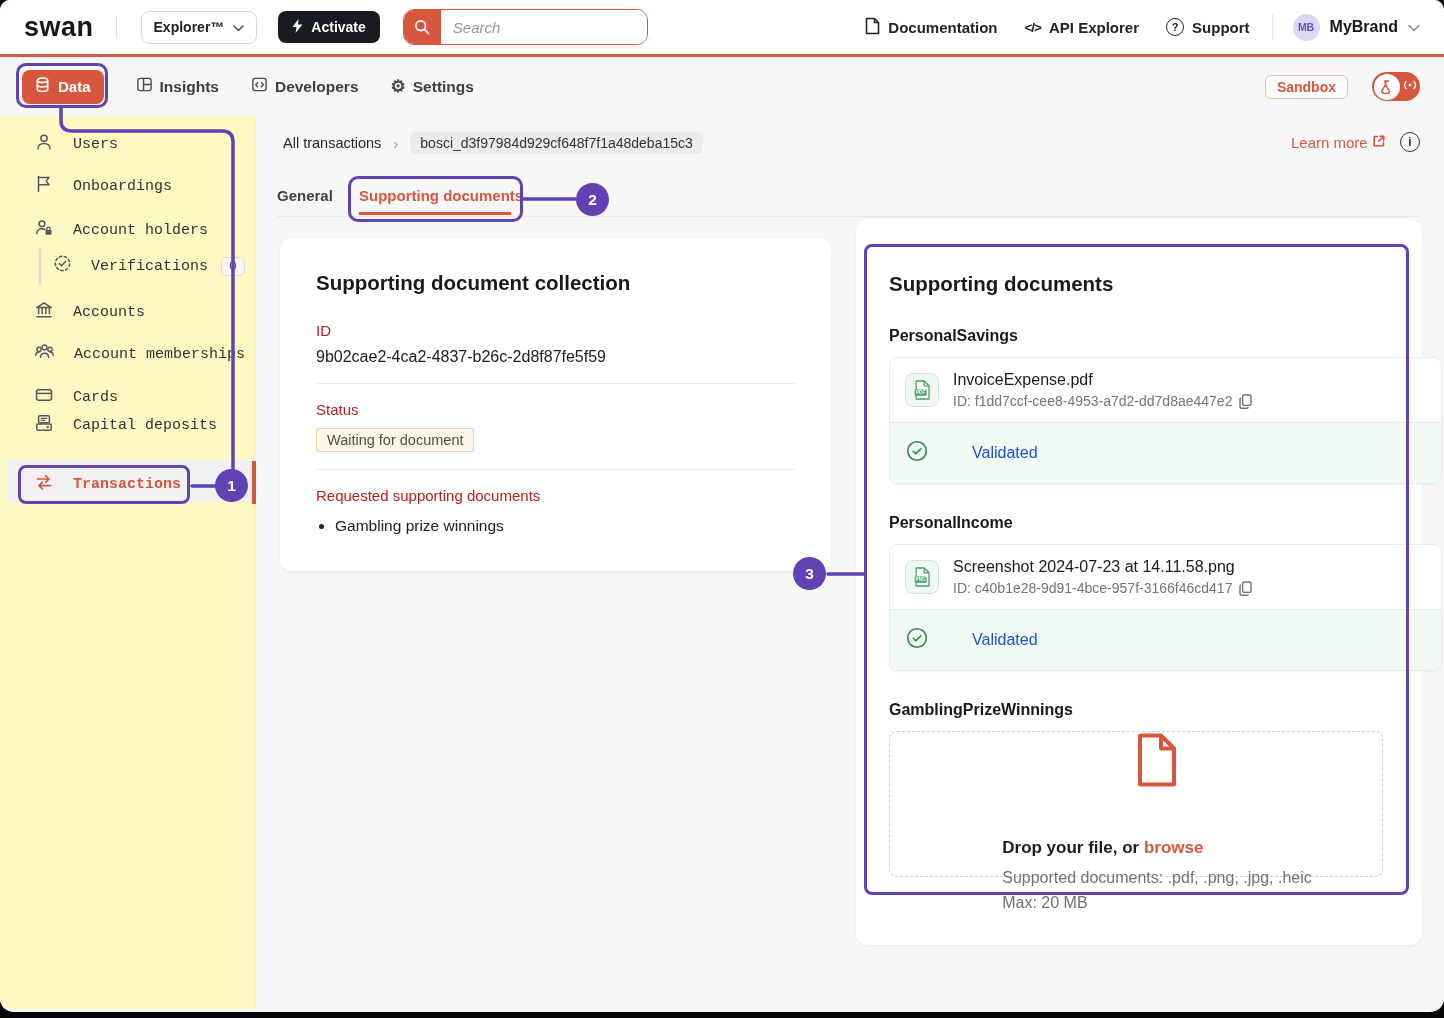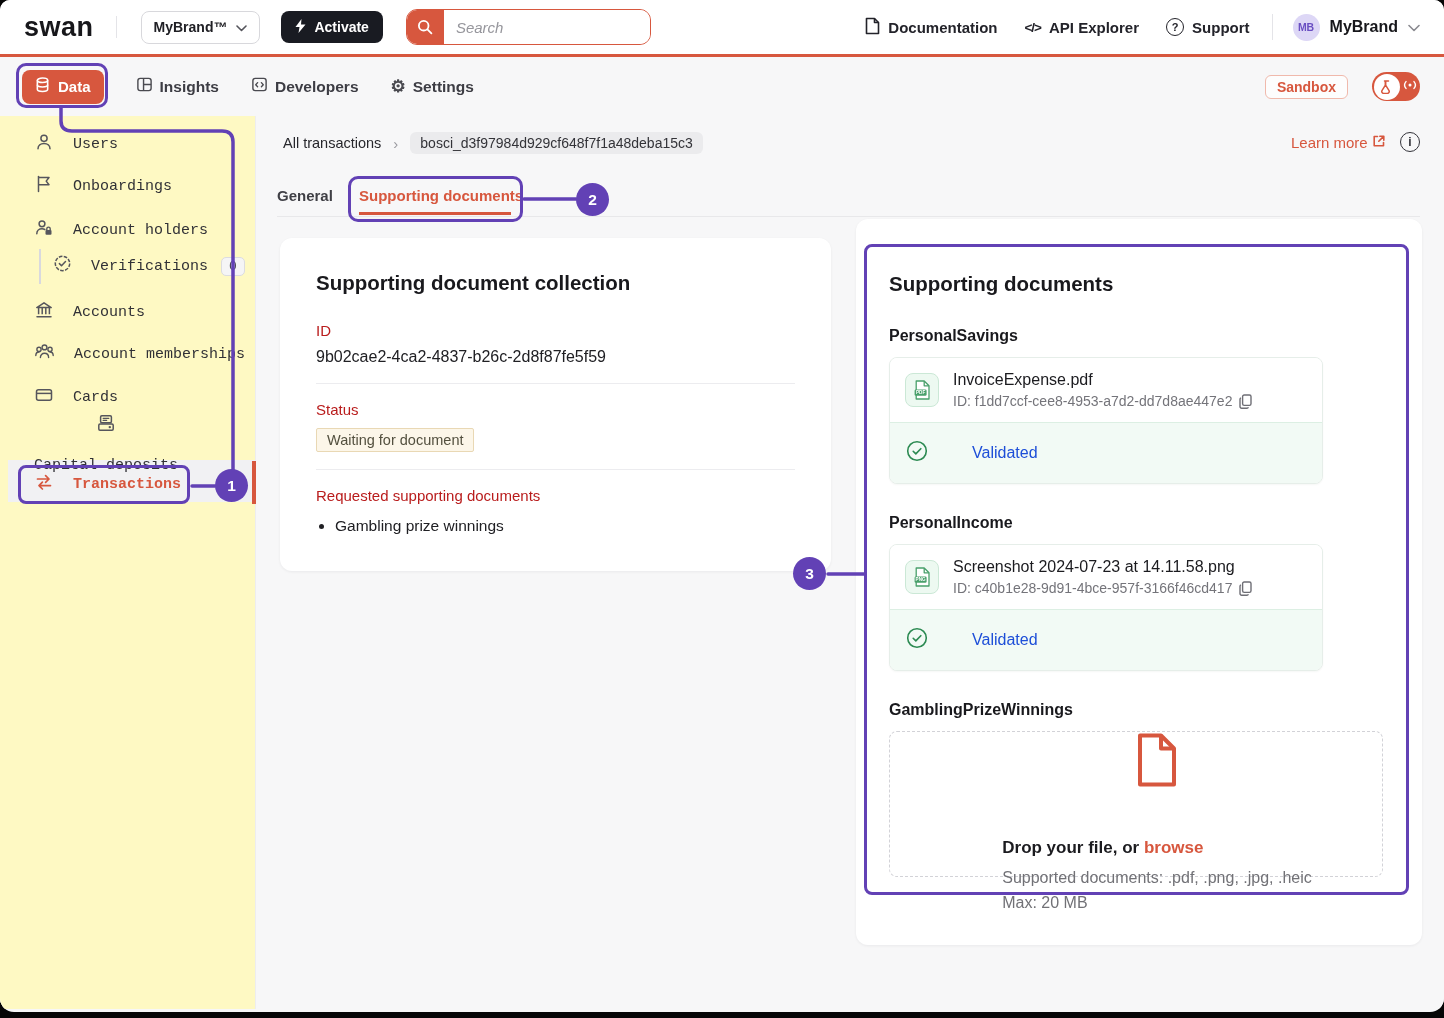--- a/index.html
+++ b/index.html
@@ -63,21 +63,21 @@
   .card-title { font-size:20.5px; font-weight:700; color:#19191d; }
   .field-label { color:#b91c1c; font-size:15px; font-weight:500; }
   .field-value { font-size:16px; color:#202024; margin-top:9px; }
   .hr { border:none; border-top:1px solid #ececef; margin:17px 0; }
   .status-badge { display:inline-block; margin-top:10px; background:#fcf6e9; border:1px solid #e9d8b4; border-radius:2px; font-size:14.5px; color:#53503f; padding:3px 10px; }
   .req-list { margin:13px 0 0 19px; }
   .req-list li { font-size:15.5px; color:#202024; }
 
   .documents-card { left:856px; top:103px; width:566px; height:726px; padding:53px 40px 0 33px; }
   .section-name { font-size:16px; font-weight:600; color:#19191d; margin-bottom:12px; }
-  .doc-group { border:1px solid #e6eee9; border-radius:8px; overflow:hidden; margin-bottom:30px; width:434px; background:#fff; box-shadow:0 1px 2px rgba(20,40,30,.04); }
+  .doc-group { border:1px solid #e6eee9; border-radius:8px; overflow:hidden; margin-bottom:30px; width:553px; background:#fff; box-shadow:0 1px 2px rgba(20,40,30,.04); }
   .doc-row { display:flex; align-items:center; gap:14px; padding:13px 15px; background:#fff; }
   .file-chip { width:34px; height:34px; border-radius:8px; background:#edf9f1; border:1px solid #cbe8d6; display:flex; align-items:center; justify-content:center; flex:none; }
   .doc-name { font-size:16px; color:#1b1b1f; }
   .doc-id-row { display:flex; align-items:center; gap:7px; font-size:14px; color:#74747a; margin-top:4px; }
   .copy-icon { cursor:pointer; display:flex; }
   .validated-row { background:#f2faf5; border-top:1px solid #dcefe3; padding:17px 16px; display:flex; align-items:center; gap:16px; }
   .validated-text { font-size:16px; color:#1d4ed8; font-weight:500;margin-left:28px; }
   .dropzone { width:494px; height:146px; border:1px dashed #d2d2d7; border-radius:8px; display:flex; align-items:center; padding-left:42px; gap:46px; cursor:pointer; background:#fff;flex-direction:column; }
   .dz-line1 { font-size:17px; font-weight:700; color:#1b1b1f; }
   .dz-browse { color:#d7573e; cursor:pointer; }
@@ -89,21 +89,21 @@
 </head>
 <body>
 
 <div class="window">
 
   <div class="header">
     <div class="logo">swan</div>
     <div class="hdivider"></div>
 
     <button class="brand-btn">
-      <span>MyBrand™</span>
+      <span>Explorer™</span>
       <span>
         <svg width="11" height="7" viewBox="0 0 11 7">
             <path d="M1 1 l4.5 4.5 L10 1" fill="none" stroke="#55555c" stroke-width="1.6" stroke-linecap="round" stroke-linejoin="round"></path>
           </svg>
       </span>
     </button>
 
     <button class="activate-btn">
       <span>
         <svg width="11" height="14" viewBox="0 0 11 14">
@@ -277,21 +277,21 @@
       </div>
 
       <div class="side-row" style="top:269px;">
         <span><svg width="20" height="20" viewBox="0 0 20 20">
               <rect x="2.5" y="4.7" width="15" height="10.6" rx="2" fill="none" stroke="#56565c" stroke-width="1.5"></rect>
               <line x1="2.5" y1="8.4" x2="17.5" y2="8.4" stroke="#56565c" stroke-width="1.5"></line>
             </svg></span>
         <span>Cards</span>
       </div>
 
-      <div class="side-row" style="top:297px;flex-direction:column;">
+      <div class="side-row" style="top:297px;">
         <span><svg width="20" height="20" viewBox="0 0 20 20">
               <rect x="4.6" y="2.8" width="10.8" height="7" rx="1.2" fill="none" stroke="#56565c" stroke-width="1.5"></rect>
               <path d="M7.2 5.3 h5.6 M7.2 7.4 h3.4" stroke="#56565c" stroke-width="1.3" stroke-linecap="round"></path>
               <rect x="2.8" y="11" width="14.4" height="6.2" rx="1.2" fill="none" stroke="#56565c" stroke-width="1.5"></rect>
               <circle cx="13.8" cy="14.1" r="1.2" fill="#56565c"></circle>
             </svg></span>
         <span>Capital deposits</span>
       </div>
 
       <div class="side-row active" style="top:356px;">

